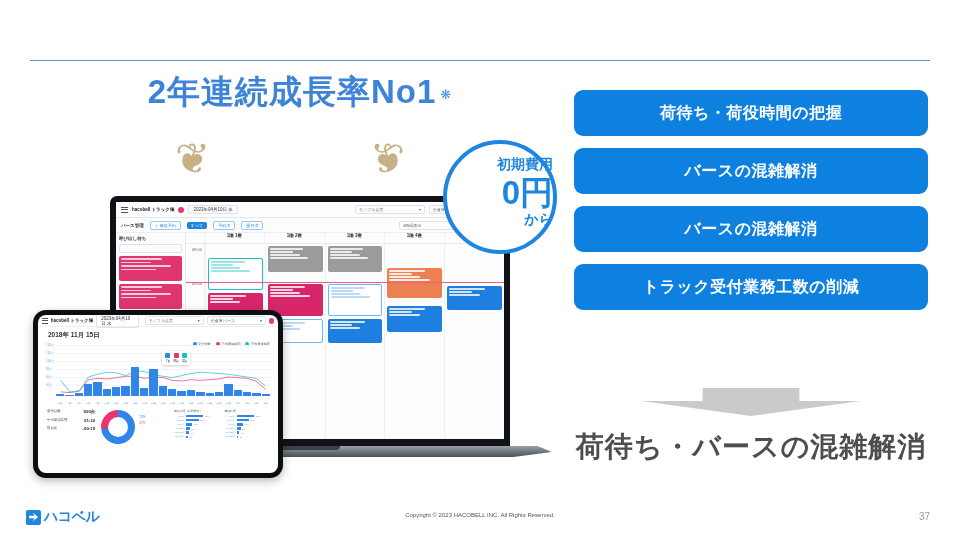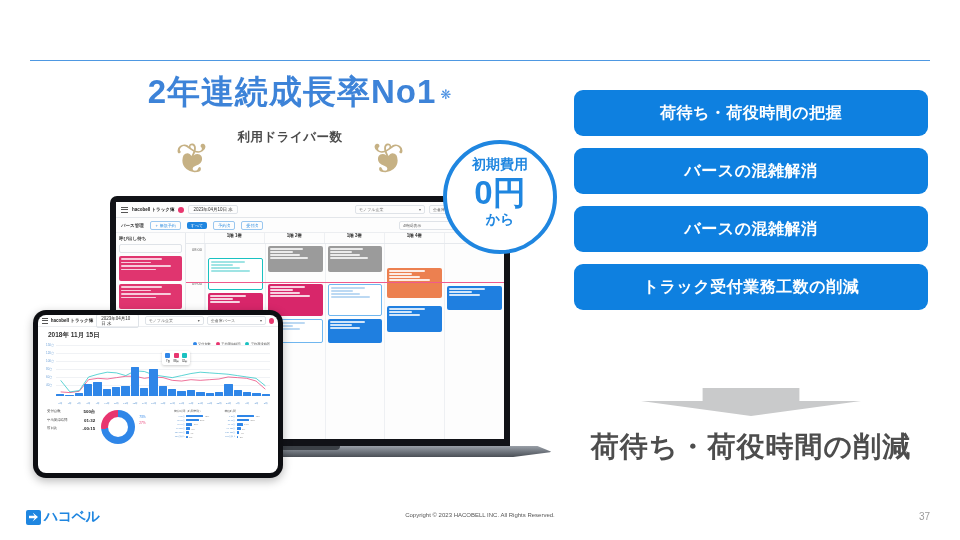--- a/index.html
+++ b/index.html
@@ -43,21 +43,21 @@
   .wreath .leaf.l{left:0;transform:scaleX(1);}
   .wreath .leaf.r{right:0;transform:scaleX(-1);}
   .wreath-inner{position:absolute;left:30px;right:30px;top:0;text-align:center;}
   .wreath-top{font-size:12.5px;font-weight:bold;color:#4a4a4a;letter-spacing:.5px;line-height:18px;}
   .wreath-main{font-size:27px;font-weight:bold;color:#3d83d8;line-height:34px;letter-spacing:0px;}
   .wreath-main .suffix{font-size:12px;color:#4a4a4a;margin-left:4px;vertical-align:baseline;}
 
   .cost-badge{
     position:absolute;left:443px;top:140px;width:114px;height:114px;
     border-radius:50%;border:4px solid #1f86e0;background:#ffffff;
-    text-align:center;box-sizing:border-box;z-index:40;
+    text-align:right;box-sizing:border-box;z-index:40;
   }
   .cost-badge .cb-top{font-size:14px;font-weight:bold;color:#1f86e0;margin-top:12px;letter-spacing:0px;}
   .cost-badge .cb-main{font-size:33px;font-weight:bold;color:#1f86e0;line-height:38px;}
   .cost-badge .cb-sub{font-size:14px;font-weight:bold;color:#1f86e0;line-height:14px;}
 
   
   .laptop{position:absolute;left:110px;top:196px;width:400px;height:270px;z-index:10;}
   .lap-body{
     position:absolute;left:0;top:0;width:400px;height:253px;
     background:#111217;border-radius:7px 7px 2px 2px;padding:6px 6px 10px 6px;box-sizing:border-box;
@@ -187,21 +187,20 @@
   <div class="title-rule"></div>
 
   <div class="headline">
     <span>2年連続成長率No1</span><span class="aster">❋</span>
   </div>
 
   <div class="wreath">
     <div class="leaf l">❦</div>
     <div class="leaf r">❦</div>
     <div class="wreath-inner">
-      <div class="wreath-top">利用ドライバー数</div>
     </div>
   </div>
 
   <div class="cost-badge">
     <div class="cb-top">初期費用</div>
     <div class="cb-main">0円</div>
     <div class="cb-sub">から</div>
   </div>
 
   <div class="laptop">
@@ -577,21 +576,21 @@
   </div>
 
   <div class="pills">
     <div class="pill">荷待ち・荷役時間の把握</div>
     <div class="pill">バースの混雑解消</div>
     <div class="pill">バースの混雑解消</div>
     <div class="pill">トラック受付業務工数の削減</div>
   </div>
 
   <div class="arrow"></div>
-  <div class="conclusion">荷待ち・荷役時間の削減</div>
+  <div class="conclusion">荷待ち・バースの混雑解消</div>
 
   <div class="logo">
     <span class="logo-mark"></span>
     <span class="logo-text">ハコベル</span>
   </div>
   <div class="copyright">Copyright © 2023 HACOBELL INC. All Rights Reserved.</div>
   <div class="pageno">37</div>
 
 </div>
 

